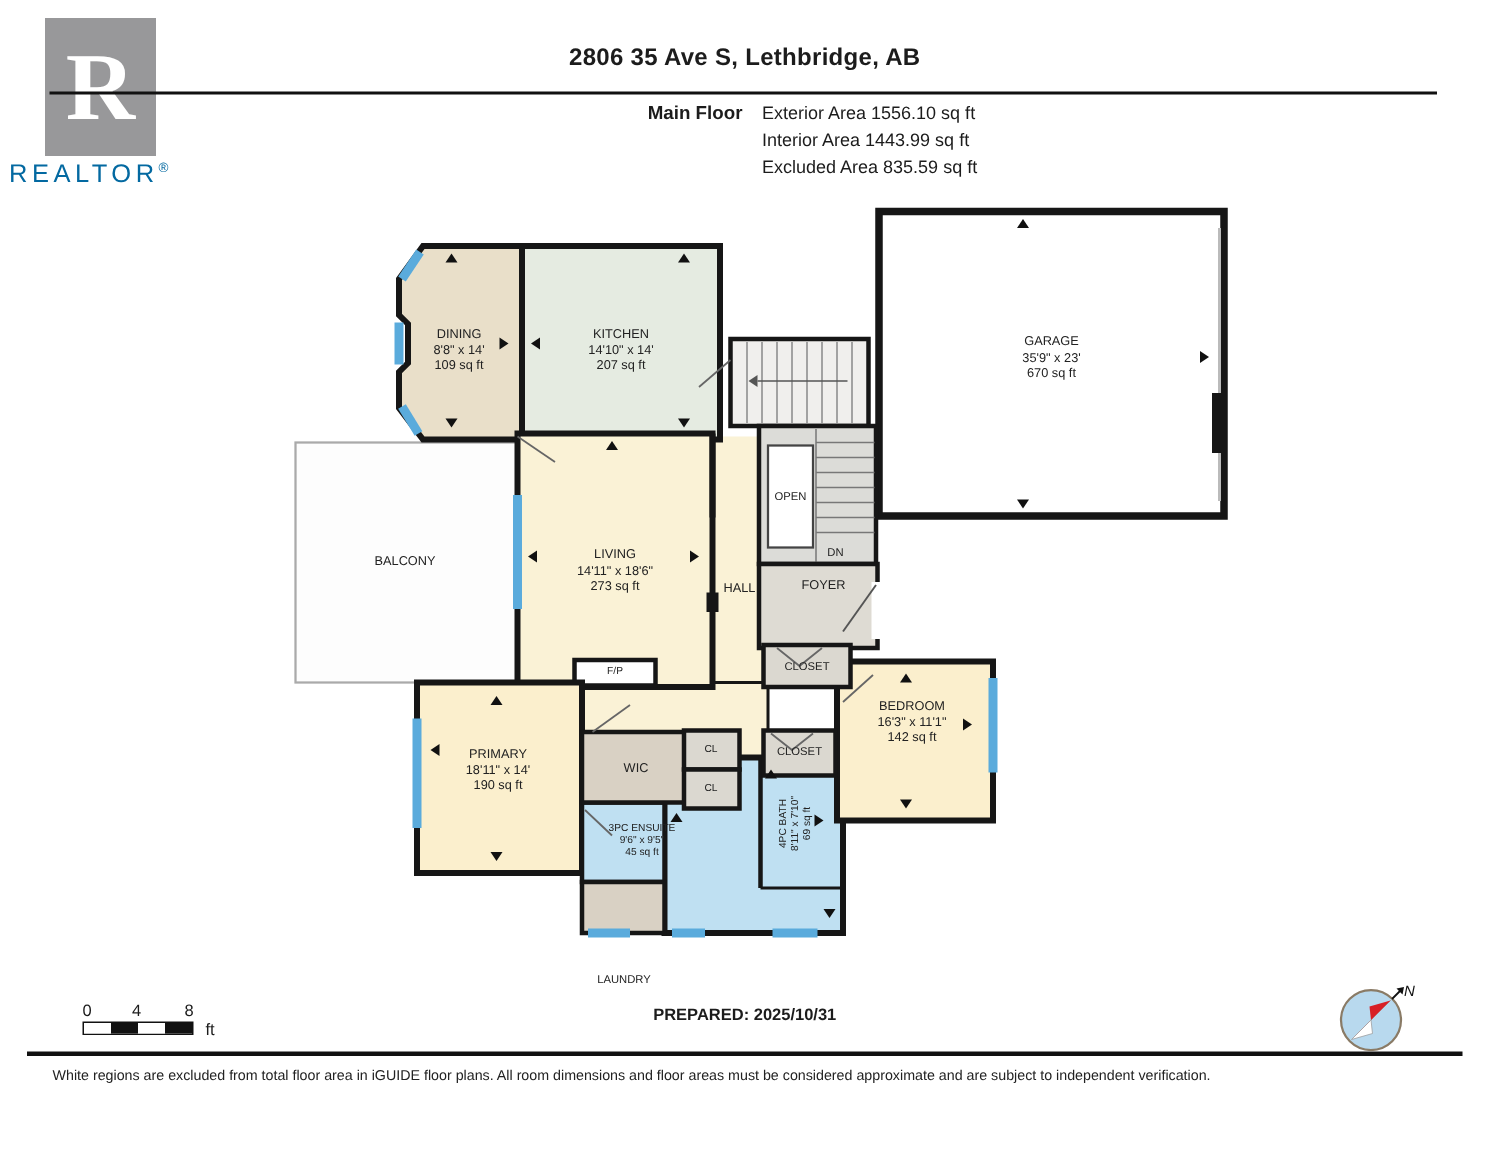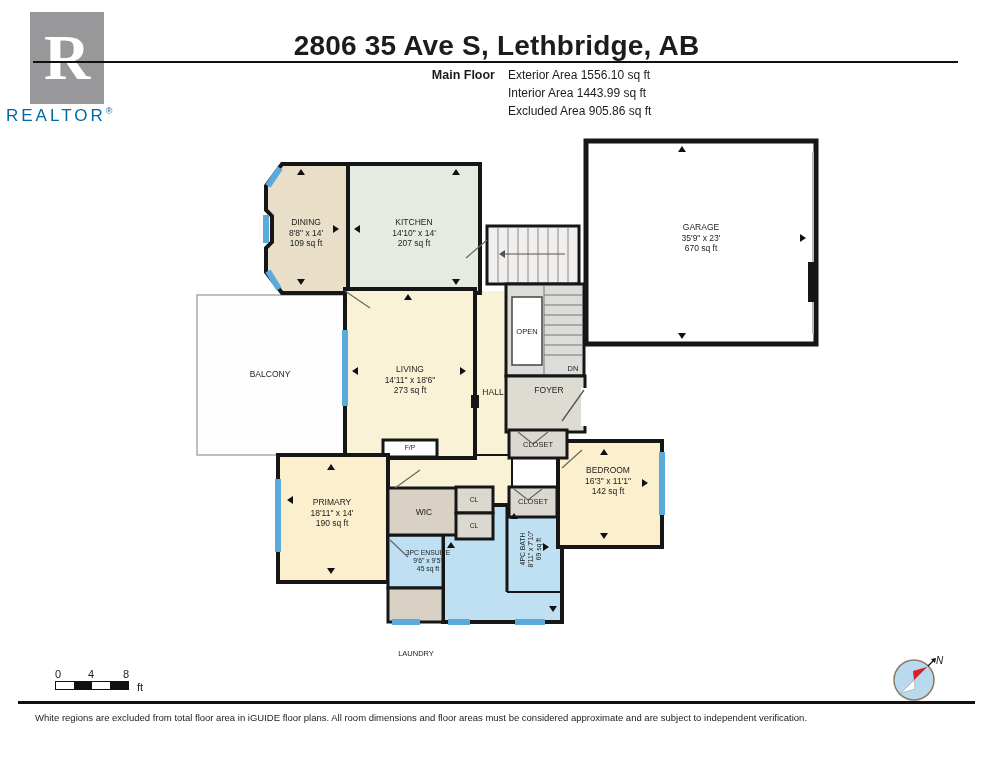--- a/index.html
+++ b/index.html
@@ -1,21 +1,21 @@
 <!DOCTYPE html>
 <html><head>
 <meta charset="utf-8">
 <style>
   html,body{margin:0;padding:0;background:#fff;}
   #page{position:relative;width:993px;height:768px;background:#fff;overflow:hidden;
         font-family:"Liberation Sans",sans-serif;color:#1c1c1c;}
   .abs{position:absolute;}
   
   #title{position:absolute;left:0;top:30px;width:993px;text-align:center;
-         font-size:28px;font-weight:bold;letter-spacing:.2px;}
+         font-size:16px;font-weight:bold;letter-spacing:.2px;}
   #hdr-line{position:absolute;left:33px;top:61px;width:925px;height:2px;background:#111;z-index:3;}
   #logo-box{position:absolute;left:30px;top:12px;width:74px;height:92px;background:#98989a;
             color:#fff;display:flex;align-items:center;justify-content:center;
             font-size:64px;font-weight:bold;font-family:"Liberation Serif",serif;z-index:2;}
   #logo-word{position:absolute;left:6px;top:106px;width:120px;color:#0369a1;
              font-size:17px;letter-spacing:3px;z-index:2;}
   #logo-word sup{font-size:9px;}
   #floor-label{position:absolute;left:360px;top:68px;width:135px;text-align:right;
                font-size:12.5px;font-weight:bold;}
   .stat{position:absolute;left:508px;font-size:12px;}
@@ -44,21 +44,21 @@
 
 <div id="page">
 
   <div id="logo-box">R</div>
   <div id="logo-word"><span>REALTOR</span><sup>®</sup></div>
   <div id="title">2806 35 Ave S, Lethbridge, AB</div>
   <div id="hdr-line"></div>
   <div id="floor-label">Main Floor</div>
   <div class="stat" style="top:68px;">Exterior Area 1556.10 sq ft</div>
   <div class="stat" style="top:86px;">Interior Area 1443.99 sq ft</div>
-  <div class="stat" style="top:104px;">Excluded Area 905.86 sq ft</div>
+  <div class="stat" style="top:104px;">Excluded Area 835.59 sq ft</div>
 
   <svg class="abs" style="left:0;top:0;z-index:1;" width="993" height="768" viewBox="0 0 993 768">
 
     <g>
       <rect x="197" y="295" width="148" height="160" fill="#fdfdfd" stroke="#aaa" stroke-width="1.5"></rect>
     </g>
 
     <g>
       <rect x="440" y="291" width="72" height="165" fill="#faf2d6" stroke="none"></rect>
       <rect x="388" y="455" width="124" height="80" fill="#faf2d6" stroke="#161616" stroke-width="2"></rect>
@@ -236,21 +236,21 @@
     <div>LIVING</div>
     <div>14'11" x 18'6"</div>
     <div>273 sq ft</div>
   </div>
   <div class="lbl" style="left:493px;top:392px;">
     <div>HALL</div>
   </div>
   <div class="lbl small" style="left:527px;top:331px;">
     <div>OPEN</div>
   </div>
-  <div class="lbl small" style="left:557px;top:368px;margin-left:16px;">
+  <div class="lbl small" style="left:557px;top:368px;">
     <div>DN</div>
   </div>
   <div class="lbl" style="left:549px;top:390px;">
     <div>FOYER</div>
   </div>
   <div class="lbl small" style="left:538px;top:444px;">
     <div>CLOSET</div>
   </div>
   <div class="lbl small" style="left:533px;top:501px;">
     <div>CLOSET</div>
@@ -298,16 +298,17 @@
       <span style="left:68px;">8</span>
     </div>
     <div id="bar">
       <div class="seg-w"></div>
       <div class="seg-b"></div>
       <div class="seg-w"></div>
       <div class="seg-b"></div>
     </div>
     <div id="scale-unit">ft</div>
   </div>
+  <div id="prepared">PREPARED: 2025/10/31</div>
   <div id="ftr-line"></div>
   <div id="disclaimer">White regions are excluded from total floor area in iGUIDE floor plans. All room dimensions and floor areas must be considered approximate and are subject to independent verification.</div>
 
 </div>
 
 </body></html>

